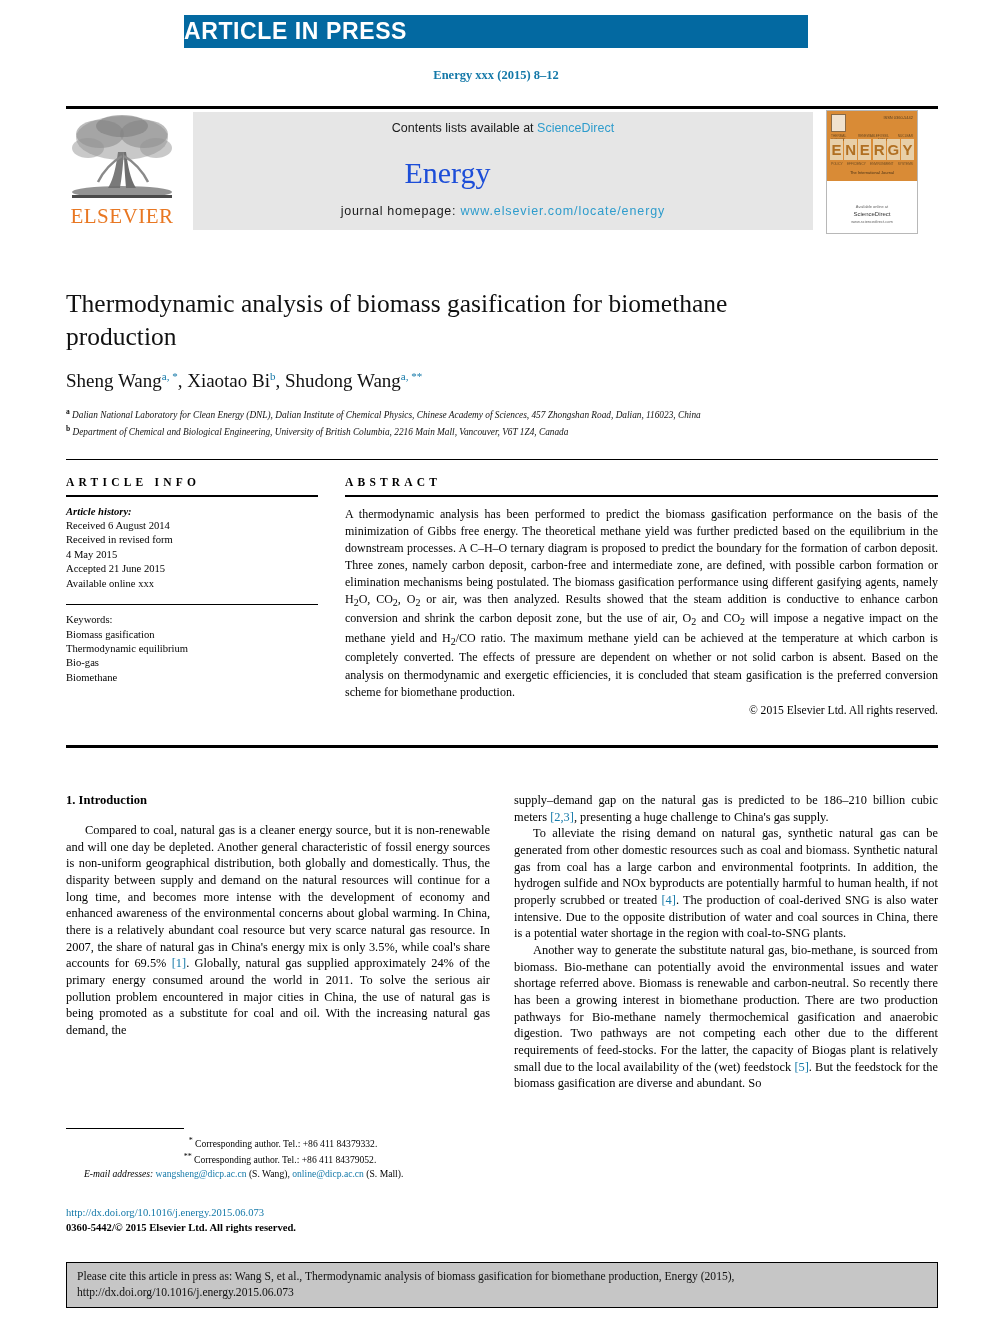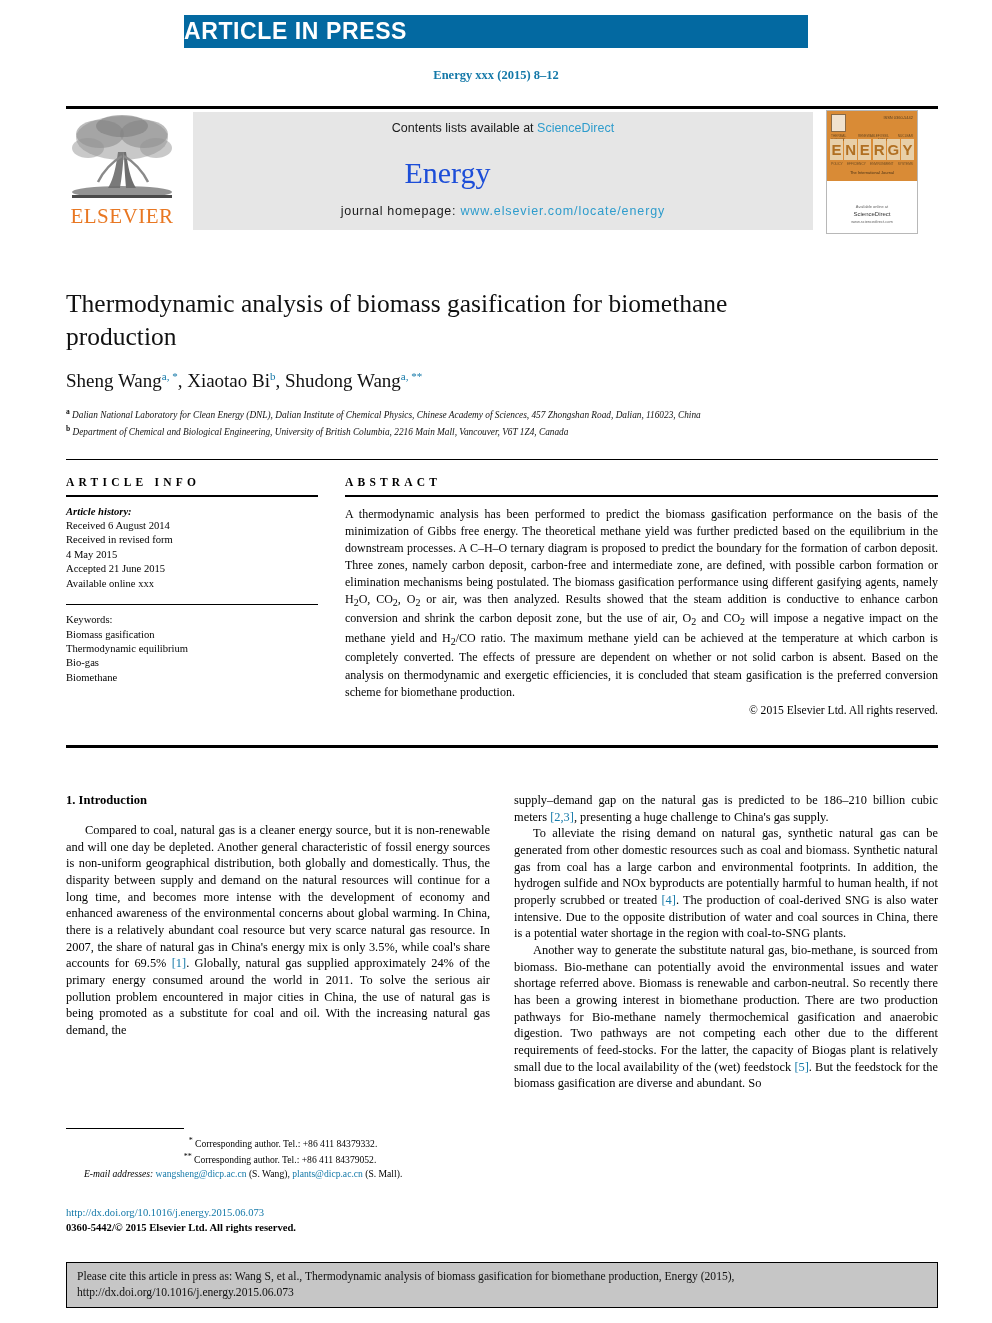--- a/index.html
+++ b/index.html
@@ -561,21 +561,21 @@
   <div class="fn-line" style="padding-left:10px">
     <sup>*</sup> <span>Corresponding author. Tel.: +86 411 84379332.</span>
   </div>
   <div class="fn-line" style="padding-left:4px">
     <sup>**</sup> <span>Corresponding author. Tel.: +86 411 84379052.</span>
   </div>
   <div class="fn-emails">
     <span style="padding-left:18px" class="lbl">E-mail addresses:</span>
     <span class="email">wangsheng@dicp.ac.cn</span>
     <span>(S. Wang),</span>
-    <span class="email">plants@dicp.ac.cn</span>
+    <span class="email">online@dicp.ac.cn</span>
     <span>(S. Mall).</span>
   </div>
 </div>
 
 <div class="doi-block">
   <div class="doi-link">http://dx.doi.org/10.1016/j.energy.2015.06.073</div>
   <div class="issn-line">0360-5442/© 2015 Elsevier Ltd. All rights reserved.</div>
 </div>
 
 <div class="cite-box">

